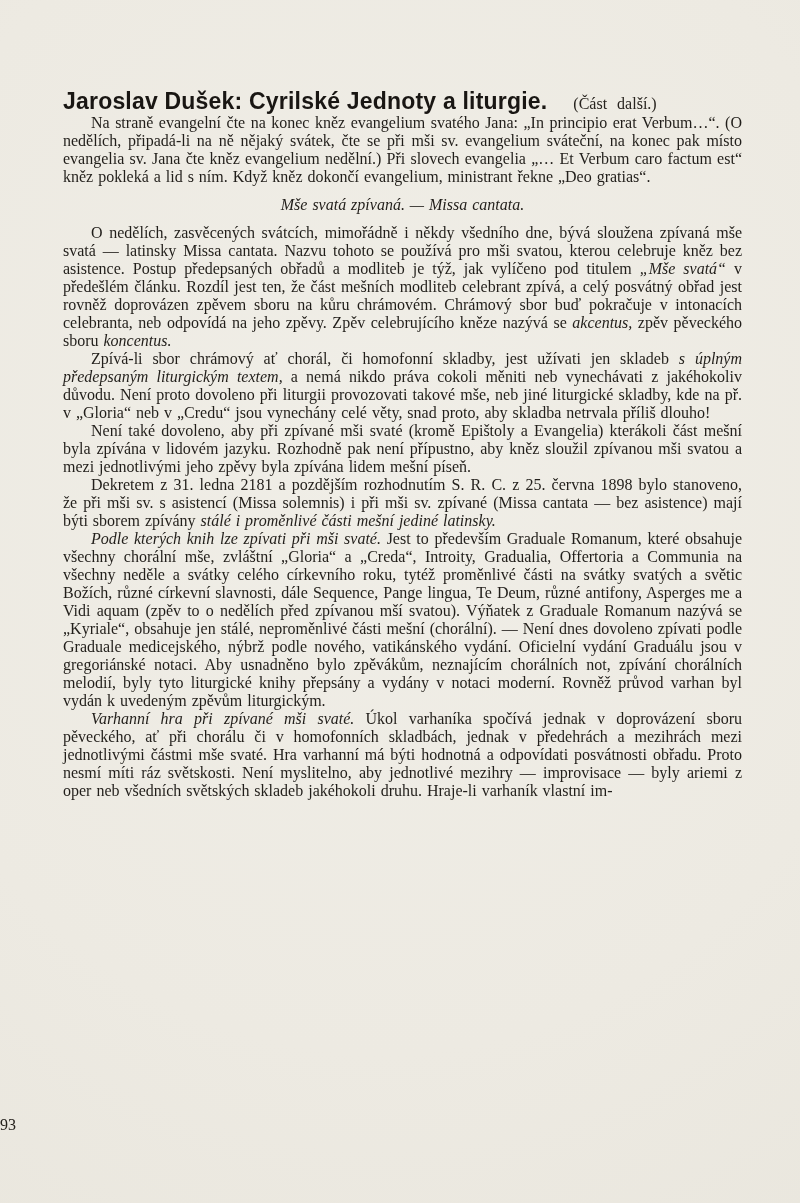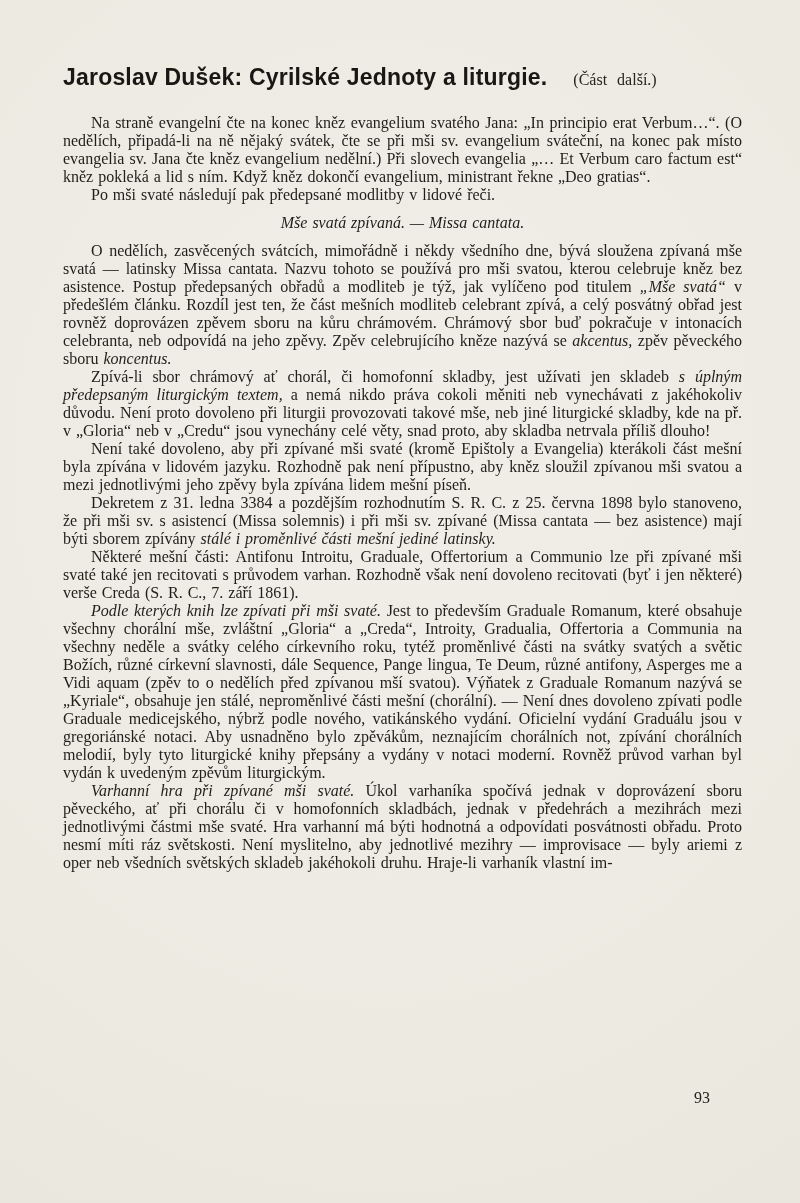--- a/index.html
+++ b/index.html
@@ -11,21 +11,21 @@
   }
   .page {
     position: relative;
     width: 800px; height: 1203px;
     background:
       radial-gradient(ellipse 120% 90% at 48% 38%, #f0eee7 0%, #edeae2 55%, #e8e5dc 100%);
     color: #211e1a;
   }
   .titlebar {
     position: absolute;
-    left: 63px; top: 64px; width: 680px;
+    left: 63px; top: 88px; width: 680px;
     white-space: nowrap;
   }
   .title-main {
     font-family: "Liberation Sans", "DejaVu Sans", sans-serif;
     font-weight: 700;
     font-size: 23px;
     letter-spacing: 0.2px;
     color: #191613;
   }
   .title-suffix {
@@ -50,43 +50,41 @@
   }
   .section-heading {
     text-align: center;
     font-style: italic;
     margin: 10px 0 10px 0;
     text-indent: 0;
   }
   .it { font-style: italic; }
   .pageno {
     position: absolute;
-    left: 0; top: 1089px; width: 710px;
-    text-align: right;
+    left: 0; top: 1116px; width: 710px;
+    text-align: left;
     font-size: 16px;
     color: #25211c;
   }
 </style>
 </head>
 <body>
 
 <div class="page">
 
   <div class="titlebar">
     <span class="title-main">Jaroslav Dušek: Cyrilské Jednoty a liturgie.</span><span class="title-suffix">(Část další.)</span>
   </div>
 
   <div class="body-text">
       <p class="para"><span>Na straně evangelní čte na konec kněz evangelium svatého Jana: „In principio erat Verbum…“. (O nedělích, připadá-li na ně nějaký svátek, čte se při mši sv. evangelium sváteční, na konec pak místo evangelia sv. Jana čte kněz evangelium nedělní.) Při slovech evangelia „… Et Verbum caro factum est“ kněz pokleká a lid s ním. Když kněz dokončí evangelium, ministrant řekne „Deo gratias“.</span></p>
-      <p class="para"><span>Po mši svaté následují pak předepsané modlitby v lidové řeči.</span></p>
       <div class="section-heading"><span class="it">Mše svatá zpívaná. — Missa cantata.</span></div>
       <p class="para"><span>O nedělích, zasvěcených svátcích, mimořádně i někdy všedního dne, bývá sloužena zpívaná mše svatá — latinsky Missa cantata. Nazvu tohoto se používá pro mši svatou, kterou celebruje kněz bez asistence. Postup předepsaných obřadů a modliteb je týž, jak vylíčeno pod titulem </span><span class="it">„Mše svatá“</span><span> v předešlém článku. Rozdíl jest ten, že část mešních modliteb celebrant zpívá, a celý posvátný obřad jest rovněž doprovázen zpěvem sboru na kůru chrámovém. Chrámový sbor buď pokračuje v intonacích celebranta, neb odpovídá na jeho zpěvy. Zpěv celebrujícího kněze nazývá se </span><span class="it">akcentus,</span><span> zpěv pěveckého sboru </span><span class="it">koncentus.</span></p>
       <p class="para"><span>Zpívá-li sbor chrámový ať chorál, či homofonní skladby, jest užívati jen skladeb </span><span class="it">s úplným předepsaným liturgickým textem,</span><span> a nemá nikdo práva cokoli měniti neb vynechávati z jakéhokoliv důvodu. Není proto dovoleno při liturgii provozovati takové mše, neb jiné liturgické skladby, kde na př. v „Gloria“ neb v „Credu“ jsou vynechány celé věty, snad proto, aby skladba netrvala příliš dlouho!</span></p>
       <p class="para"><span>Není také dovoleno, aby při zpívané mši svaté (kromě Epištoly a Evangelia) kterákoli část mešní byla zpívána v lidovém jazyku. Rozhodně pak není přípustno, aby kněz sloužil zpívanou mši svatou a mezi jednotlivými jeho zpěvy byla zpívána lidem mešní píseň.</span></p>
-      <p class="para"><span>Dekretem z 31. ledna 3384 a pozdějším rozhodnutím S. R. C. z 25. června 1898 bylo stanoveno, že při mši sv. s asistencí (Missa solemnis) i při mši sv. zpívané (Missa cantata — bez asistence) mají býti sborem zpívány </span><span class="it">stálé i proměnlivé části mešní jediné latinsky.</span></p>
-      <p class="para"><span>Některé mešní části: Antifonu Introitu, Graduale, Offertorium a Communio lze při zpívané mši svaté také jen recitovati s průvodem varhan. Rozhodně však není dovoleno recitovati (byť i jen některé) verše Creda (S. R. C., 7. září 1861).</span></p>
+      <p class="para"><span>Dekretem z 31. ledna 2181 a pozdějším rozhodnutím S. R. C. z 25. června 1898 bylo stanoveno, že při mši sv. s asistencí (Missa solemnis) i při mši sv. zpívané (Missa cantata — bez asistence) mají býti sborem zpívány </span><span class="it">stálé i proměnlivé části mešní jediné latinsky.</span></p>
       <p class="para"><span class="it">Podle kterých knih lze zpívati při mši svaté.</span><span> Jest to především Graduale Romanum, které obsahuje všechny chorální mše, zvláštní „Gloria“ a „Creda“, Introity, Gradualia, Offertoria a Communia na všechny neděle a svátky celého církevního roku, tytéž proměnlivé části na svátky svatých a světic Božích, různé církevní slavnosti, dále Sequence, Pange lingua, Te Deum, různé antifony, Asperges me a Vidi aquam (zpěv to o nedělích před zpívanou mší svatou). Výňatek z Graduale Romanum nazývá se „Kyriale“, obsahuje jen stálé, neproměnlivé části mešní (chorální). — Není dnes dovoleno zpívati podle Graduale medicejského, nýbrž podle nového, vatikánského vydání. Oficielní vydání Graduálu jsou v gregoriánské notaci. Aby usnadněno bylo zpěvákům, neznajícím chorálních not, zpívání chorálních melodií, byly tyto liturgické knihy přepsány a vydány v notaci moderní. Rovněž průvod varhan byl vydán k uvedeným zpěvům liturgickým.</span></p>
       <p class="para"><span class="it">Varhanní hra při zpívané mši svaté.</span><span> Úkol varhaníka spočívá jednak v doprovázení sboru pěveckého, ať při chorálu či v homofonních skladbách, jednak v předehrách a mezihrách mezi jednotlivými částmi mše svaté. Hra varhanní má býti hodnotná a odpovídati posvátnosti obřadu. Proto nesmí míti ráz světskosti. Není myslitelno, aby jednotlivé mezihry — improvisace — byly ariemi z oper neb všedních světských skladeb jakéhokoli druhu. Hraje-li varhaník vlastní im-</span></p>
     </div>
 
   <div class="pageno">93</div>
 
 </div>
 
 </body></html>

